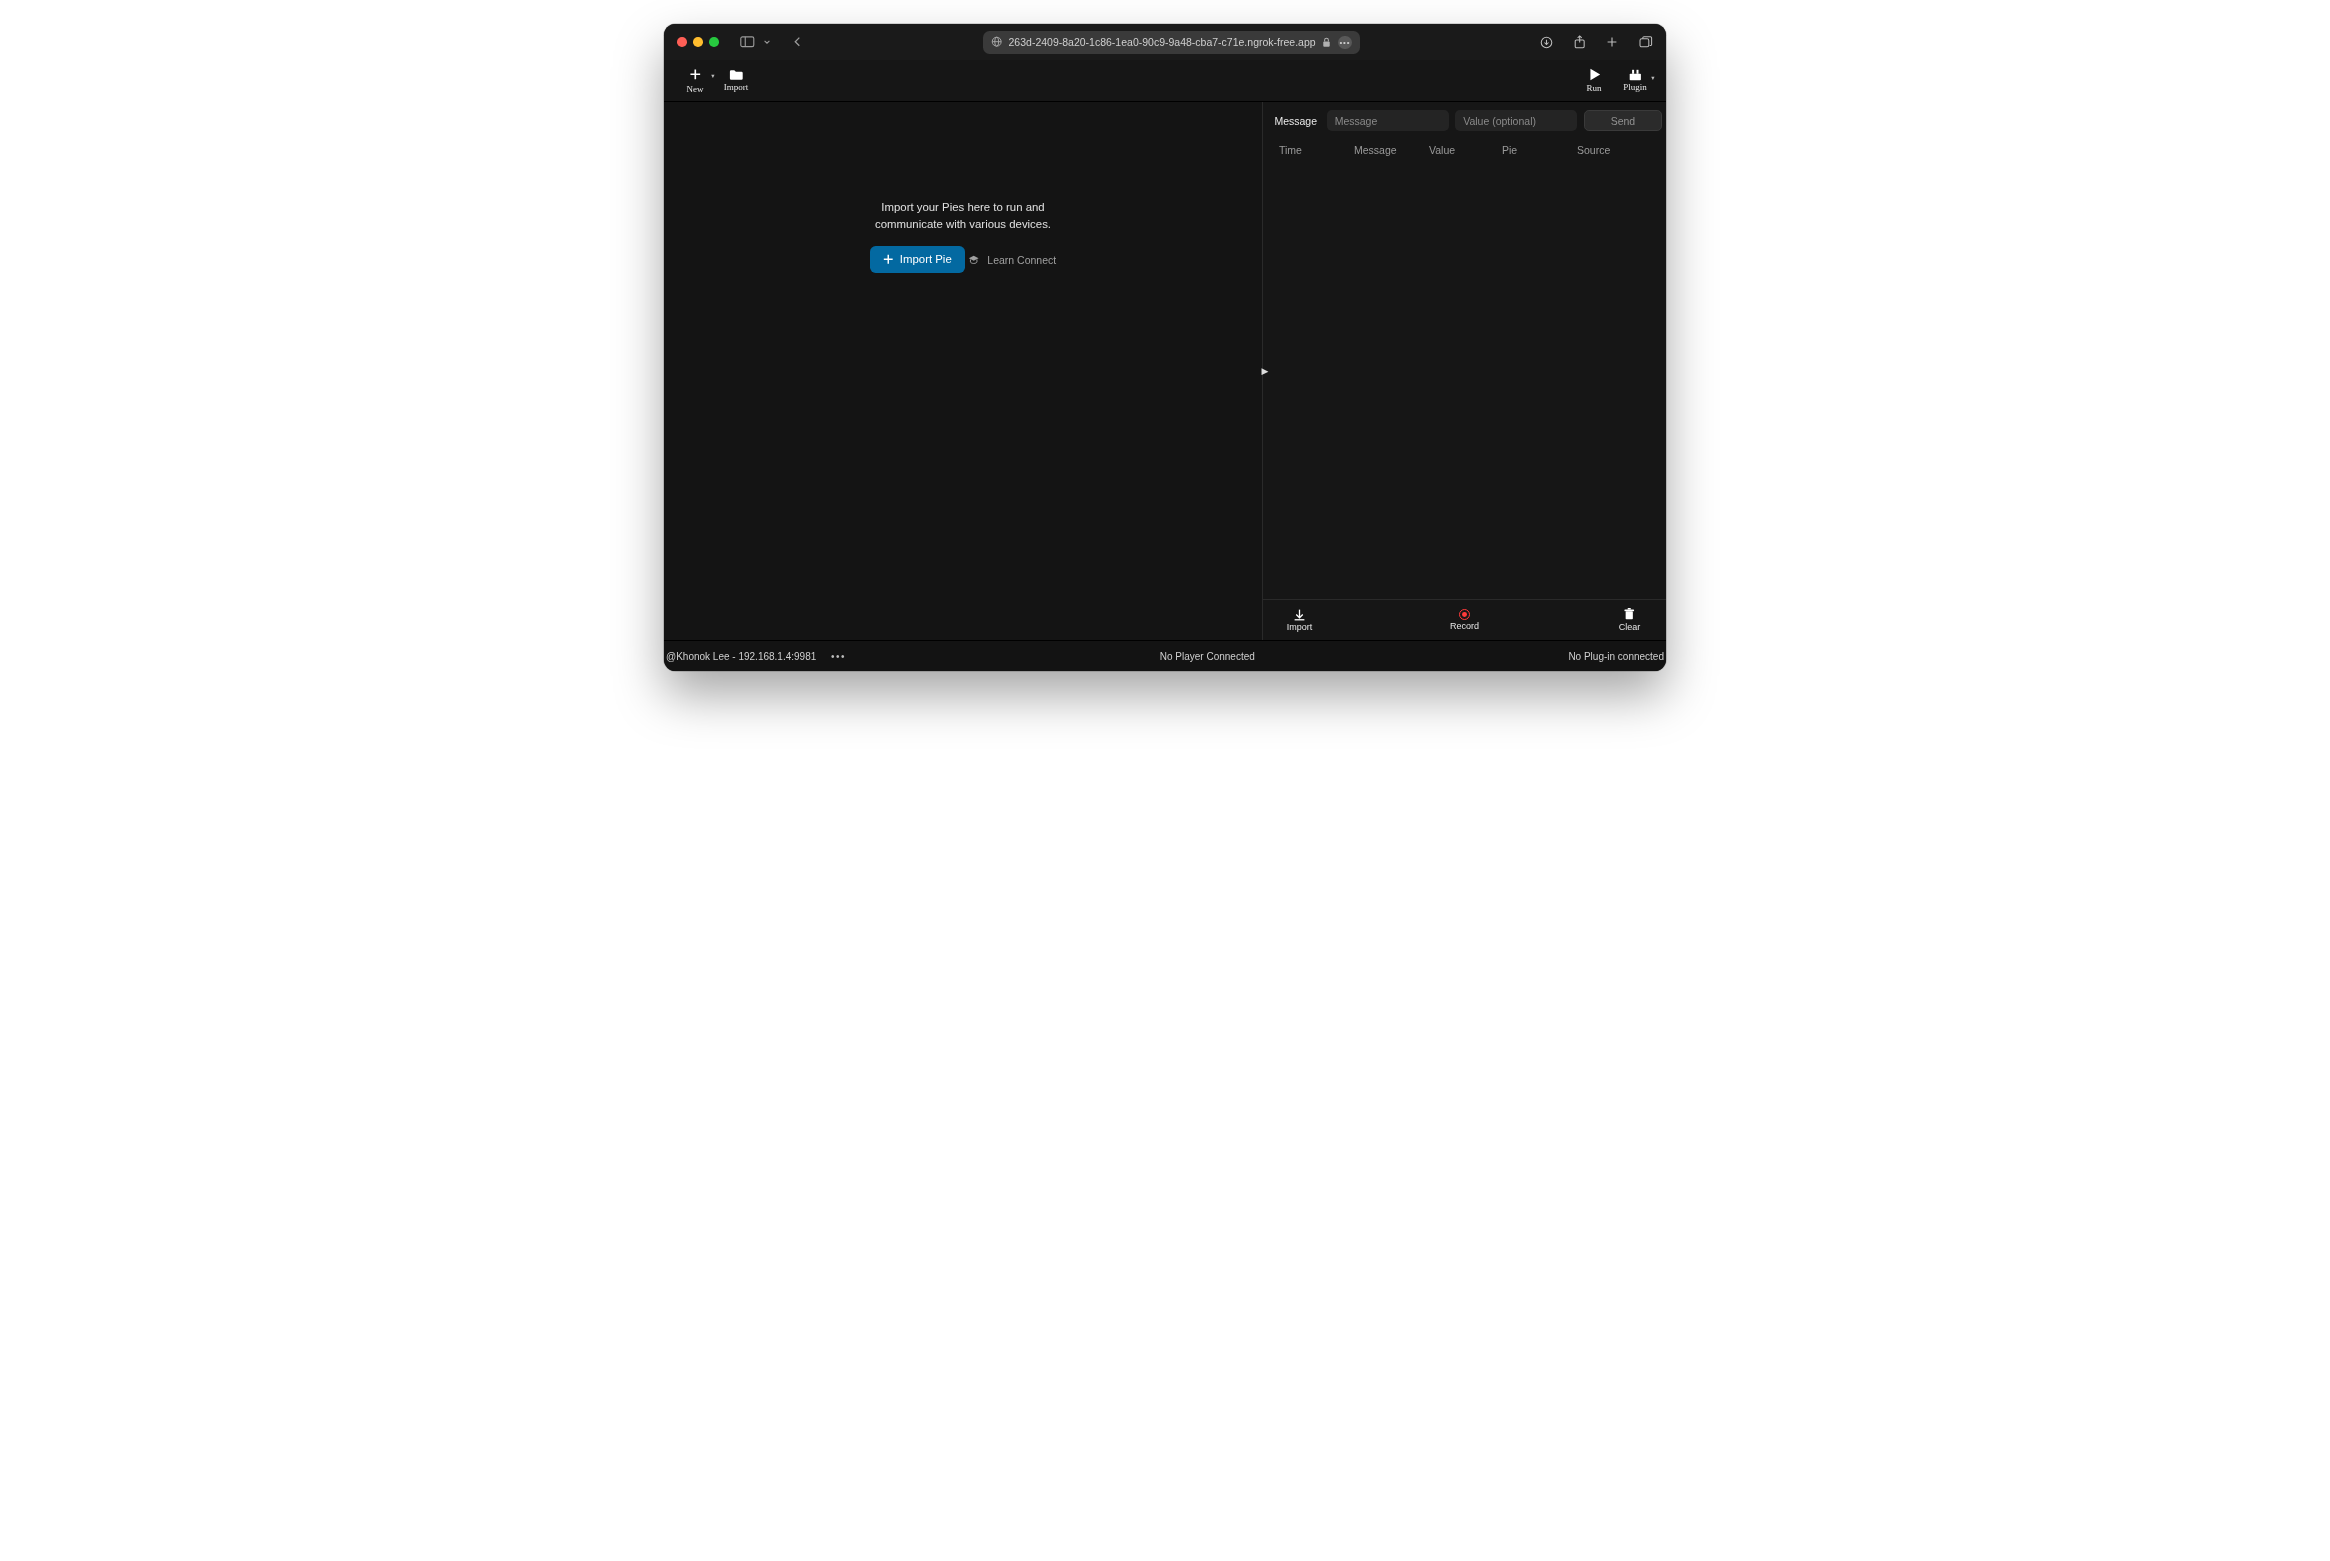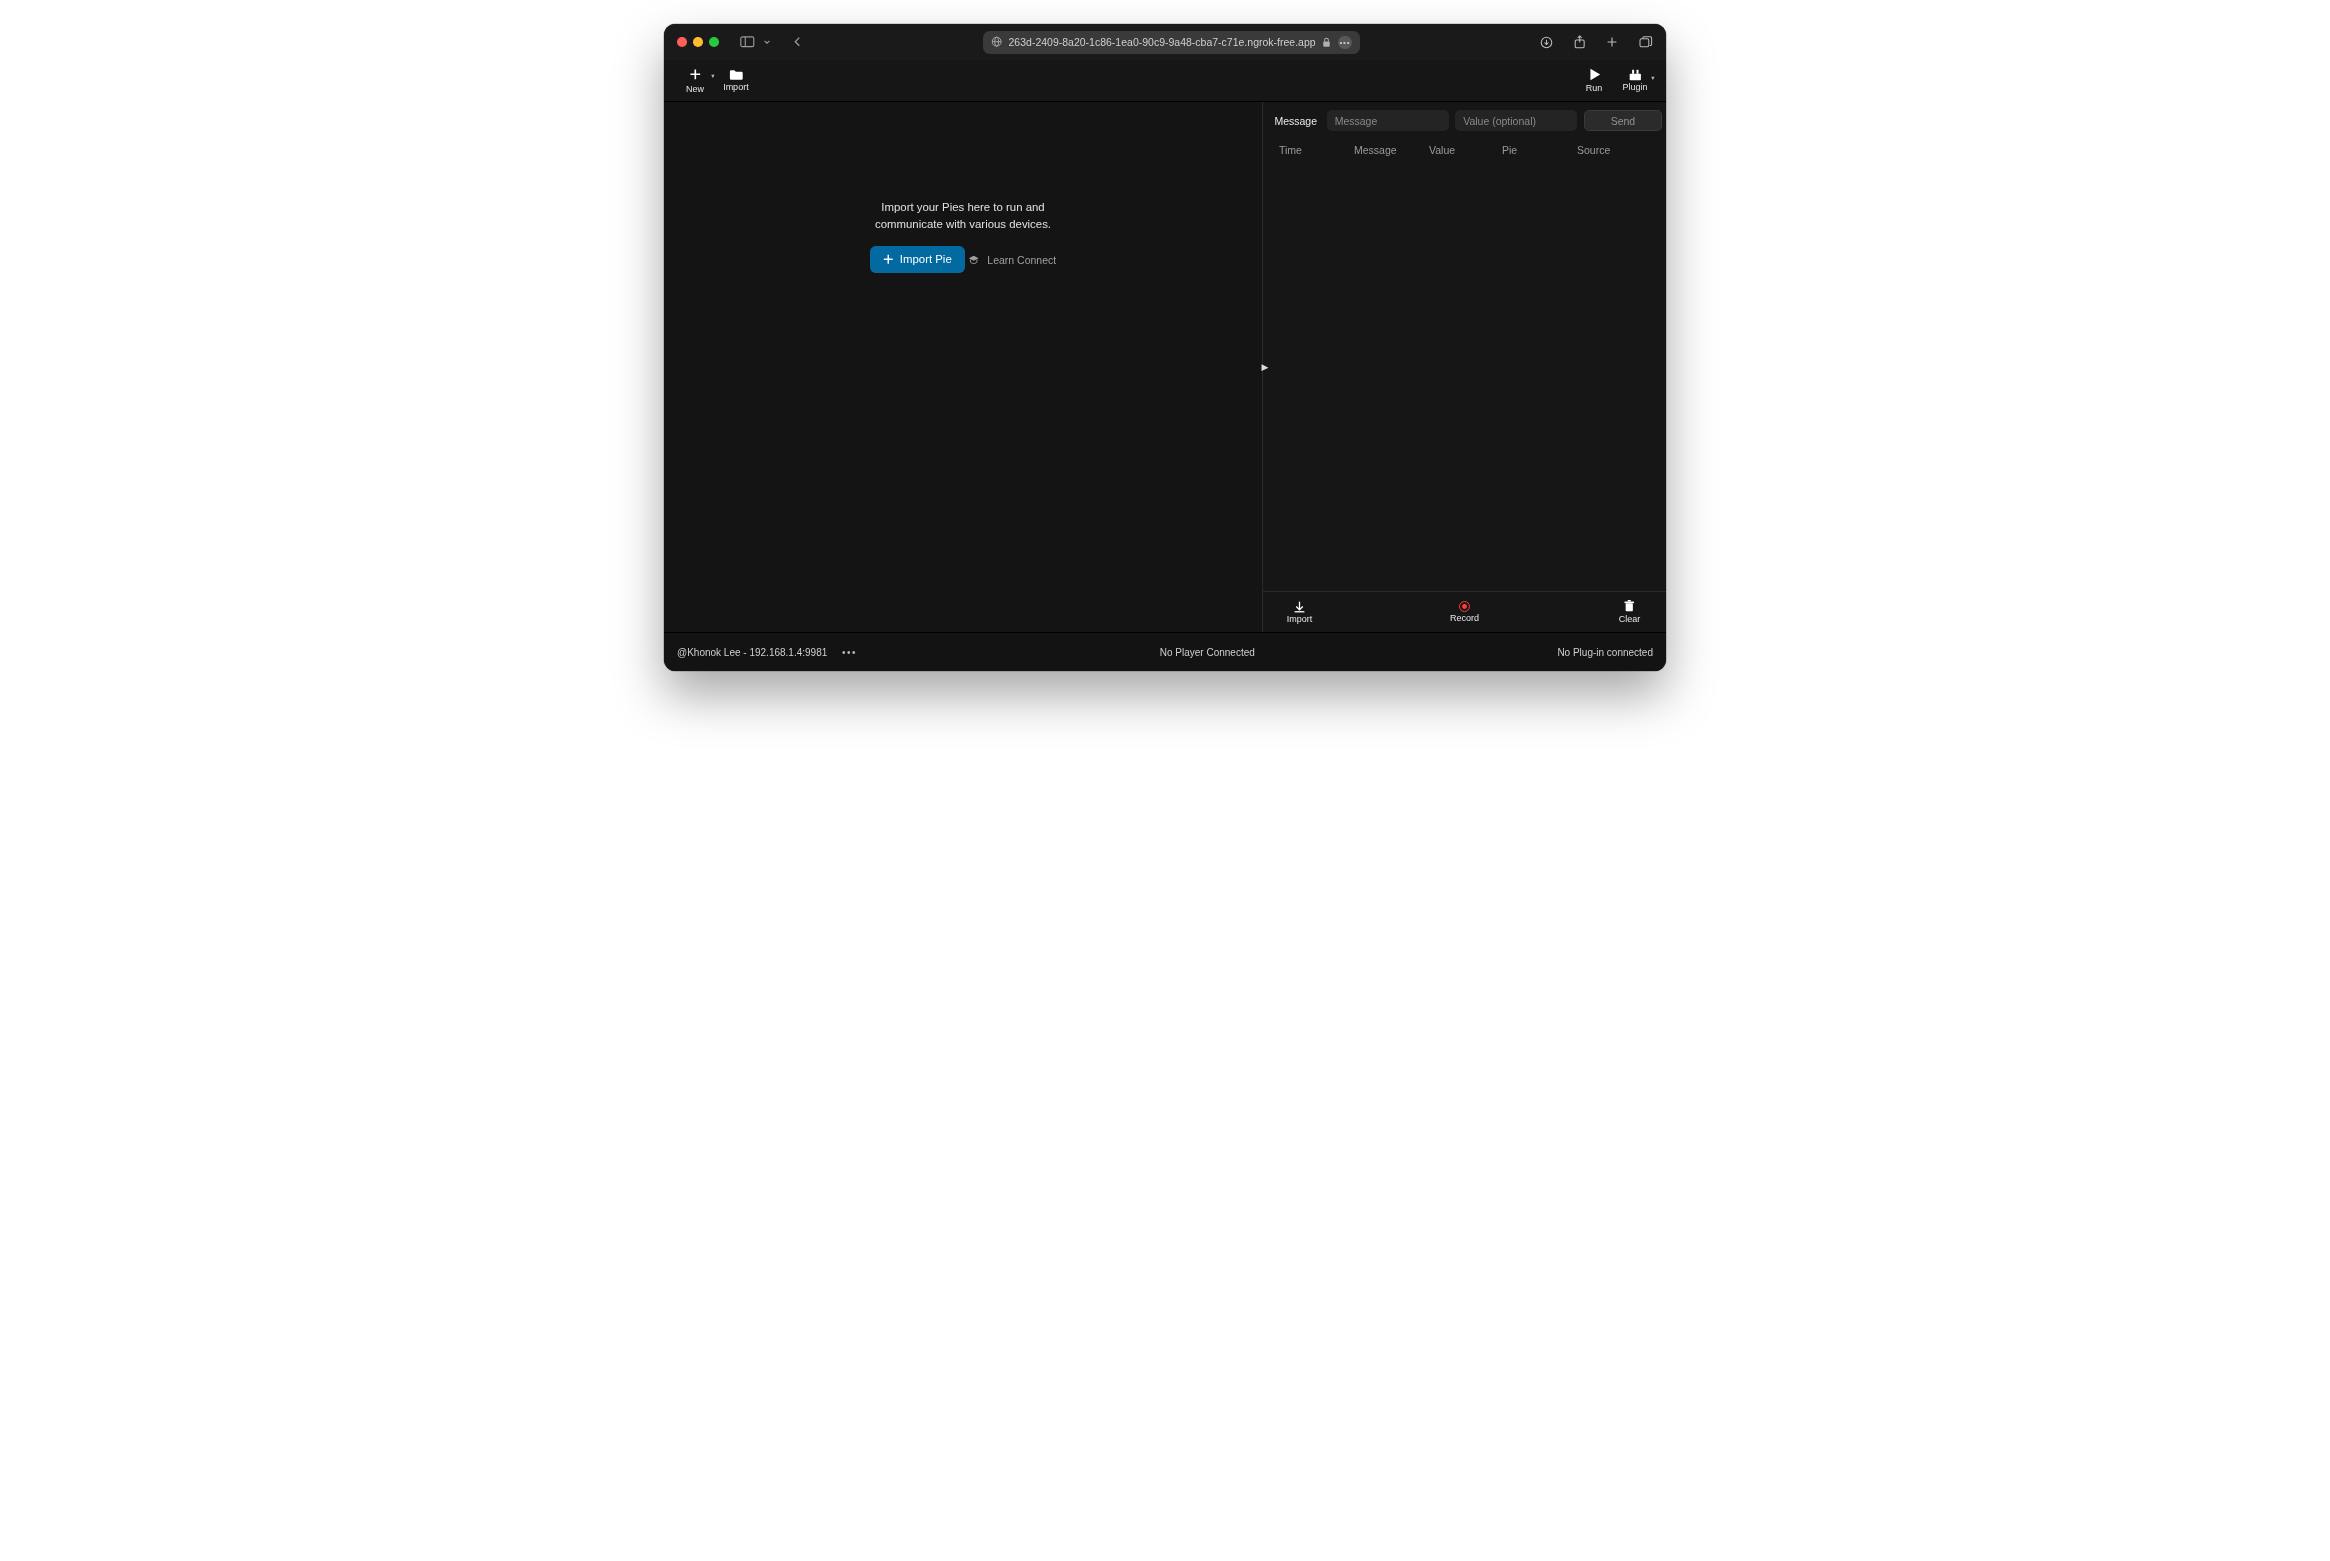--- a/index.html
+++ b/index.html
@@ -72,21 +72,21 @@
     align-items: center;
     padding: 0 13px;
     border-bottom: 0.8px solid #000;
   }
   .tb-btn {
     display: flex; flex-direction: column; align-items: center;
     color: #f1f1f1; gap: 1.6px;
     min-width: 36px;
     cursor: pointer;
   }
-  .tb-btn .lbl { font-size: 9px; color: #e6e6e6; }
+  .tb-btn .lbl { font-size: 9px; color: #e6e6e6; font-family: Liberation Serif, serif; }
   .tb-btn.with-chev { position: relative; }
   .tb-btn.with-chev .chev { position: absolute; right: -1.6px; top: 4.9px; font-size: 6.5px; color: #bbb; }
   .toolbar .spacer { flex: 1; }
   
   .main {
     flex: 1;
     display: flex;
     min-height: 0;
     background: #141414;
   }
@@ -193,26 +193,26 @@
     min-width: 57px; cursor: pointer;
   }
   .rec-dot {
     width: 11.4px; height: 11.4px; border-radius: 50%;
     border: 1.6px solid #ff3b3b;
     display: inline-flex; align-items: center; justify-content: center;
   }
   .rec-dot-inner { width:4.9px; height:4.9px; border-radius:50%; background:#ff3b3b; }
   
   .statusbar {
-    height: 39px;
+    height: 31px;
     background: #131313;
     border-top: 0.8px solid #000;
     display: flex;
     align-items: center;
-    padding: 0 13px;
+    padding: 0 2px;
     font-size: 10px;
     color: #cfcfcf;
     gap: 14.6px;
   }
   .statusbar .dots { color: #bbb; letter-spacing: 1.6px; cursor: pointer;}
   .statusbar .center { flex: 1; text-align: center; }
   .statusbar .right { color: #cfcfcf; }
   svg { display: block; }
 </style>
 </head>

